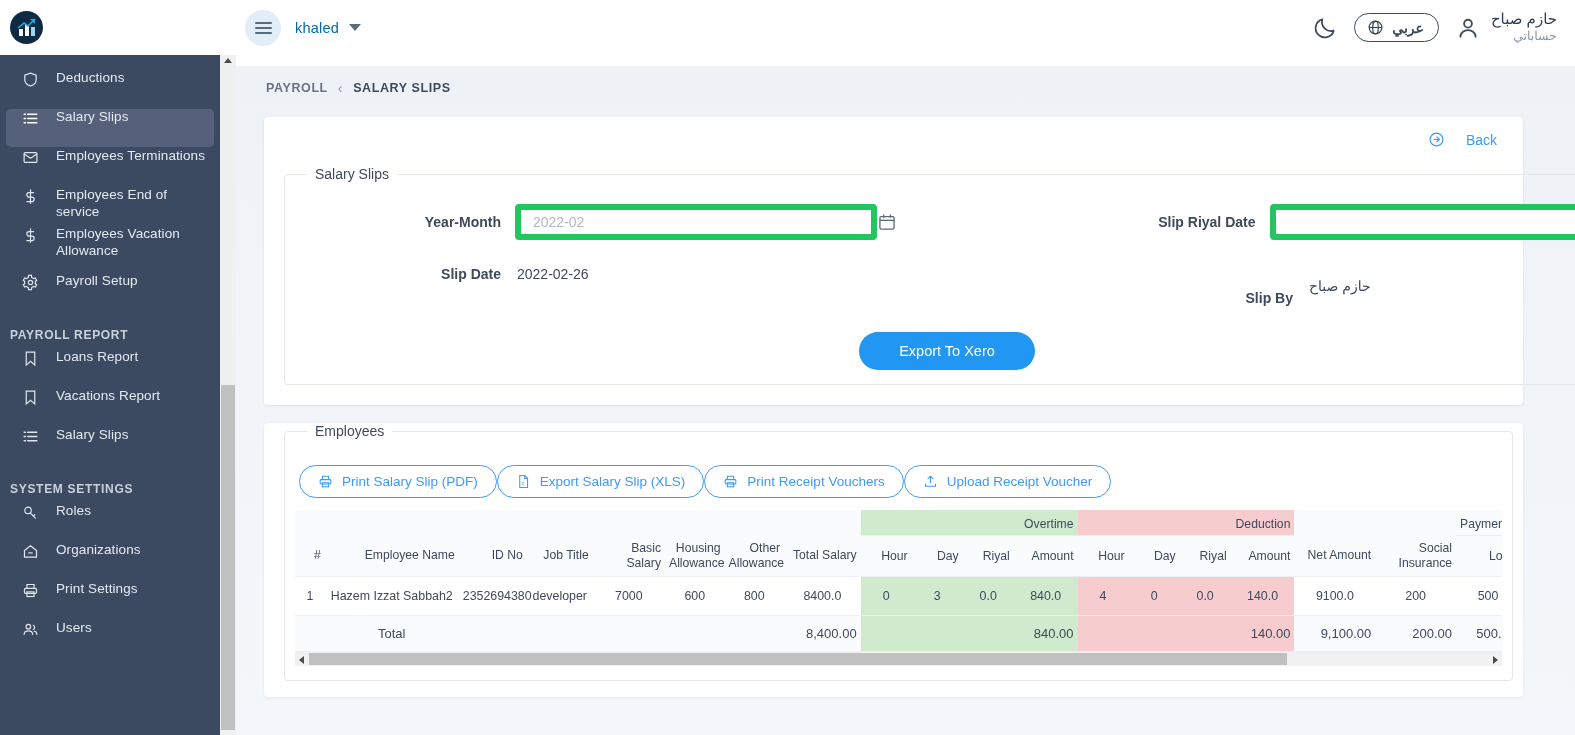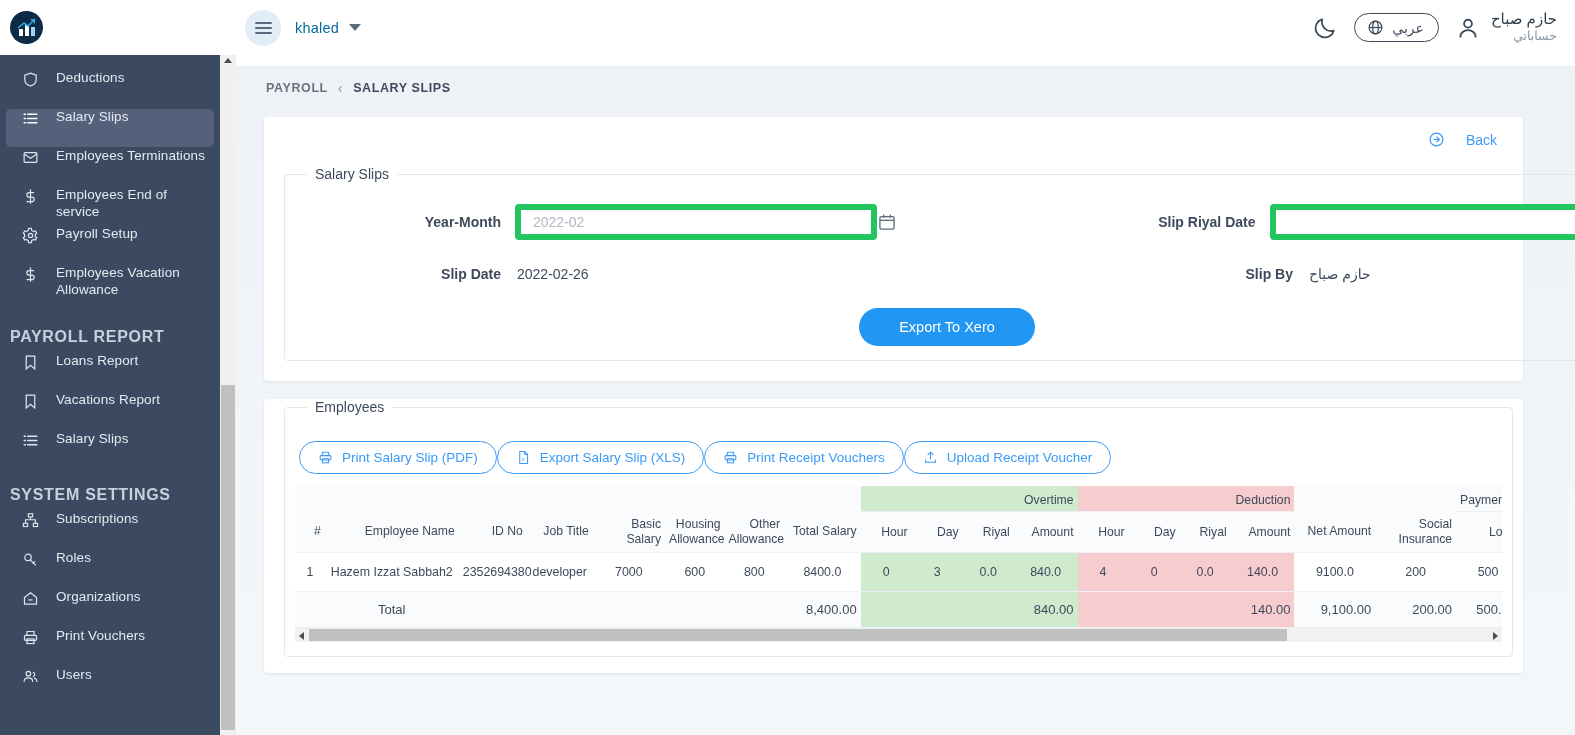--- a/index.html
+++ b/index.html
@@ -51,21 +51,21 @@
   .topbar-right {
     margin-left: auto; display: flex; align-items: center;
     padding-right: 18px; gap: 16px;
   }
   .moon-icon { width: 26px; height: 26px; color: #3c4a5a; cursor: pointer; }
   .lang-toggle {
     display: flex; align-items: center; gap: 8px;
     border: 1.4px solid #3c4a5a; border-radius: 20px;
     padding: 5px 14px 5px 12px; cursor: pointer;
   }
-  .lang-label { font-size: 14px; color: #3c4a5a; direction: rtl; }
+  .lang-label { font-size: 14px; color: #3c4a5a; direction: rtl; font-weight: bold; }
   .globe { width: 17px; height: 17px; }
   .user-block { display: flex; align-items: center; gap: 10px; cursor: pointer; }
   .user-icon { width: 26px; height: 26px; }
   .user-texts { text-align: right; line-height: 1.25; direction: rtl; }
   .user-name { font-size: 15px; color: #2f3e50; }
   .user-sub { font-size: 12.5px; color: #8a97a5; }
 
   
   .sidebar {
     position: absolute; top: 55px; left: 0; width: 220px; height: 680px;
@@ -80,21 +80,21 @@
   }
   .nav-item.tall { height: 46px; }
   .nav-item.active { background: #55617a; }
   .nav-ico {
     width: 22px; min-width: 22px; height: 18px; margin-right: 12px;
     display: flex; align-items: center; justify-content: flex-start;
     color: #dfe5ee;
   }
   .nav-label { line-height: 1.25; }
   .nav-section {
-    font-size: 16px; font-weight: bold; color: #c8d0dc;
+    font-size: 12px; font-weight: bold; color: #c8d0dc;
     letter-spacing: .7px; padding: 16px 0 6px 10px;
   }
 
   
   .sb-scroll {
     position: absolute; top: 55px; left: 220px; width: 16px; height: 680px;
     background: #f0f0f0; z-index: 22;
   }
   .sb-arrow-up {
     position: absolute; top: 3px; left: 4px;
@@ -146,21 +146,21 @@
   .form-grid { display: flex; }
   .form-col { width: 50%; }
   .field-row { display: flex; align-items: center; margin: 6px 0 0 0; }
   .field-label {
     font-size: 14px; color: #3e4a5c; font-weight: bold;
     text-align: right; padding-right: 14px;
   }
   .fl-ym  { width: 220px; }
   .fl-sxd { width: 360px; }
   .fl-sd  { width: 220px; }
-  .fl-sb  { width: 360px; }
+  .fl-sb  { width: 360px; margin-top: 24px; }
   .date-input {
     position: relative; height: 36px; border: 6px solid #22c55e;
     border-radius: 4px; background: #fff; display: flex; align-items: center;
     padding: 0 38px 0 12px; font-size: 14px; color: #b3b9c2;
   }
   .di-ym  { width: 362px; }
   .di-sxd { width: 362px; }
   .cal-ico {
     position: absolute; right: -26px; top: 50%; transform: translateY(-50%);
     width: 20px; height: 20px; color: #5d6b7a;
@@ -327,38 +327,38 @@
       <div class="nav-item">
         <span class="nav-ico">
           <svg width="17" height="17" viewBox="0 0 24 24" fill="none" stroke="#dfe5ee" stroke-width="1.7" stroke-linecap="round">
             <line x1="12" y1="2.5" x2="12" y2="21.5"></line>
             <path d="M16.5 6.5H10a3.2 3.2 0 0 0 0 6.4h4a3.2 3.2 0 0 1 0 6.4H7"></path>
           </svg>
         </span>
         <span class="nav-label">Employees End of service</span>
       </div>
 
+      <div class="nav-item tall">
+        <span class="nav-ico">
+          <svg width="17" height="17" viewBox="0 0 24 24" fill="none" stroke="#dfe5ee" stroke-width="1.7" stroke-linecap="round">
+            <line x1="12" y1="2.5" x2="12" y2="21.5"></line>
+            <path d="M16.5 6.5H10a3.2 3.2 0 0 0 0 6.4h4a3.2 3.2 0 0 1 0 6.4H7"></path>
+          </svg>
+        </span>
+        <span class="nav-label">Employees Vacation Allowance</span>
+      </div>
+
       <div class="nav-item">
         <span class="nav-ico">
           <svg width="17" height="17" viewBox="0 0 24 24" fill="none" stroke="#dfe5ee" stroke-width="1.7">
             <circle cx="12" cy="12" r="3"></circle>
             <path d="M19 12a7 7 0 0 0-.2-1.6l2-1.5-2-3.4-2.3 1a7 7 0 0 0-2.8-1.6L13.3 2h-4l-.4 2.9a7 7 0 0 0-2.8 1.6l-2.3-1-2 3.4 2 1.5a7 7 0 0 0 0 3.2l-2 1.5 2 3.4 2.3-1a7 7 0 0 0 2.8 1.6l.4 2.9h4l.4-2.9a7 7 0 0 0 2.8-1.6l2.3 1 2-3.4-2-1.5A7 7 0 0 0 19 12z"></path>
           </svg>
         </span>
         <span class="nav-label">Payroll Setup</span>
-      </div>
-
-      <div class="nav-item tall">
-        <span class="nav-ico">
-          <svg width="17" height="17" viewBox="0 0 24 24" fill="none" stroke="#dfe5ee" stroke-width="1.7" stroke-linecap="round">
-            <line x1="12" y1="2.5" x2="12" y2="21.5"></line>
-            <path d="M16.5 6.5H10a3.2 3.2 0 0 0 0 6.4h4a3.2 3.2 0 0 1 0 6.4H7"></path>
-          </svg>
-        </span>
-        <span class="nav-label">Employees Vacation Allowance</span>
       </div>
 
       <div class="nav-section">PAYROLL REPORT</div>
 
       <div class="nav-item">
         <span class="nav-ico">
           <svg width="17" height="17" viewBox="0 0 24 24" fill="none" stroke="#dfe5ee" stroke-width="1.7">
               <path d="M6 3h12v18l-6-5-6 5z"></path>
             </svg>
         </span>
@@ -383,31 +383,20 @@
               <line x1="8" y1="12" x2="21" y2="12"></line>
             <line x1="3" y1="18" x2="5" y2="18"></line>
               <line x1="8" y1="18" x2="21" y2="18"></line>
           </svg>
         </span>
         <span class="nav-label">Salary Slips</span>
       </div>
 
       <div class="nav-section">SYSTEM SETTINGS</div>
 
-      <div class="nav-item">
-        <span class="nav-ico">
-          <svg width="17" height="17" viewBox="0 0 24 24" fill="none" stroke="#dfe5ee" stroke-width="1.6">
-            <rect x="9" y="2.5" width="6" height="4.5"></rect>
-              <rect x="2" y="16" width="6" height="4.5"></rect>
-              <rect x="16" y="16" width="6" height="4.5"></rect>
-            <path d="M12 7v4M5 16v-5h14v5"></path>
-          </svg>
-        </span>
-        <span class="nav-label">Subscriptions</span>
-      </div>
 
       <div class="nav-item">
         <span class="nav-ico">
           <svg width="17" height="17" viewBox="0 0 24 24" fill="none" stroke="#dfe5ee" stroke-width="1.7" stroke-linecap="round">
             <circle cx="8.5" cy="9" r="4.5"></circle>
               <line x1="11.5" y1="12.5" x2="19" y2="20"></line>
               <line x1="16" y1="17" x2="18" y2="15"></line>
           </svg>
         </span>
         <span class="nav-label">Roles</span>
@@ -424,21 +413,21 @@
       </div>
 
       <div class="nav-item">
         <span class="nav-ico">
           <svg width="17" height="17" viewBox="0 0 24 24" fill="none" stroke="#dfe5ee" stroke-width="1.7">
             <path d="M7 9V3.5h10V9"></path>
               <rect x="3.5" y="9" width="17" height="7" rx="1.5"></rect>
               <rect x="7" y="14" width="10" height="6.5"></rect>
           </svg>
         </span>
-        <span class="nav-label">Print Vouchers</span>
+        <span class="nav-label">Print Settings</span>
       </div>
 
       <div class="nav-item">
         <span class="nav-ico">
           <svg width="17" height="17" viewBox="0 0 24 24" fill="none" stroke="#dfe5ee" stroke-width="1.6" stroke-linecap="round">
             <circle cx="9" cy="8" r="3.2"></circle>
               <path d="M3 19c0-3 2.7-5 6-5s6 2 6 5"></path>
               <path d="M16 6.2a3 3 0 0 1 0 5.6M17 14.2c2.3.5 4 2.3 4 4.8"></path>
           </svg>
         </span>

